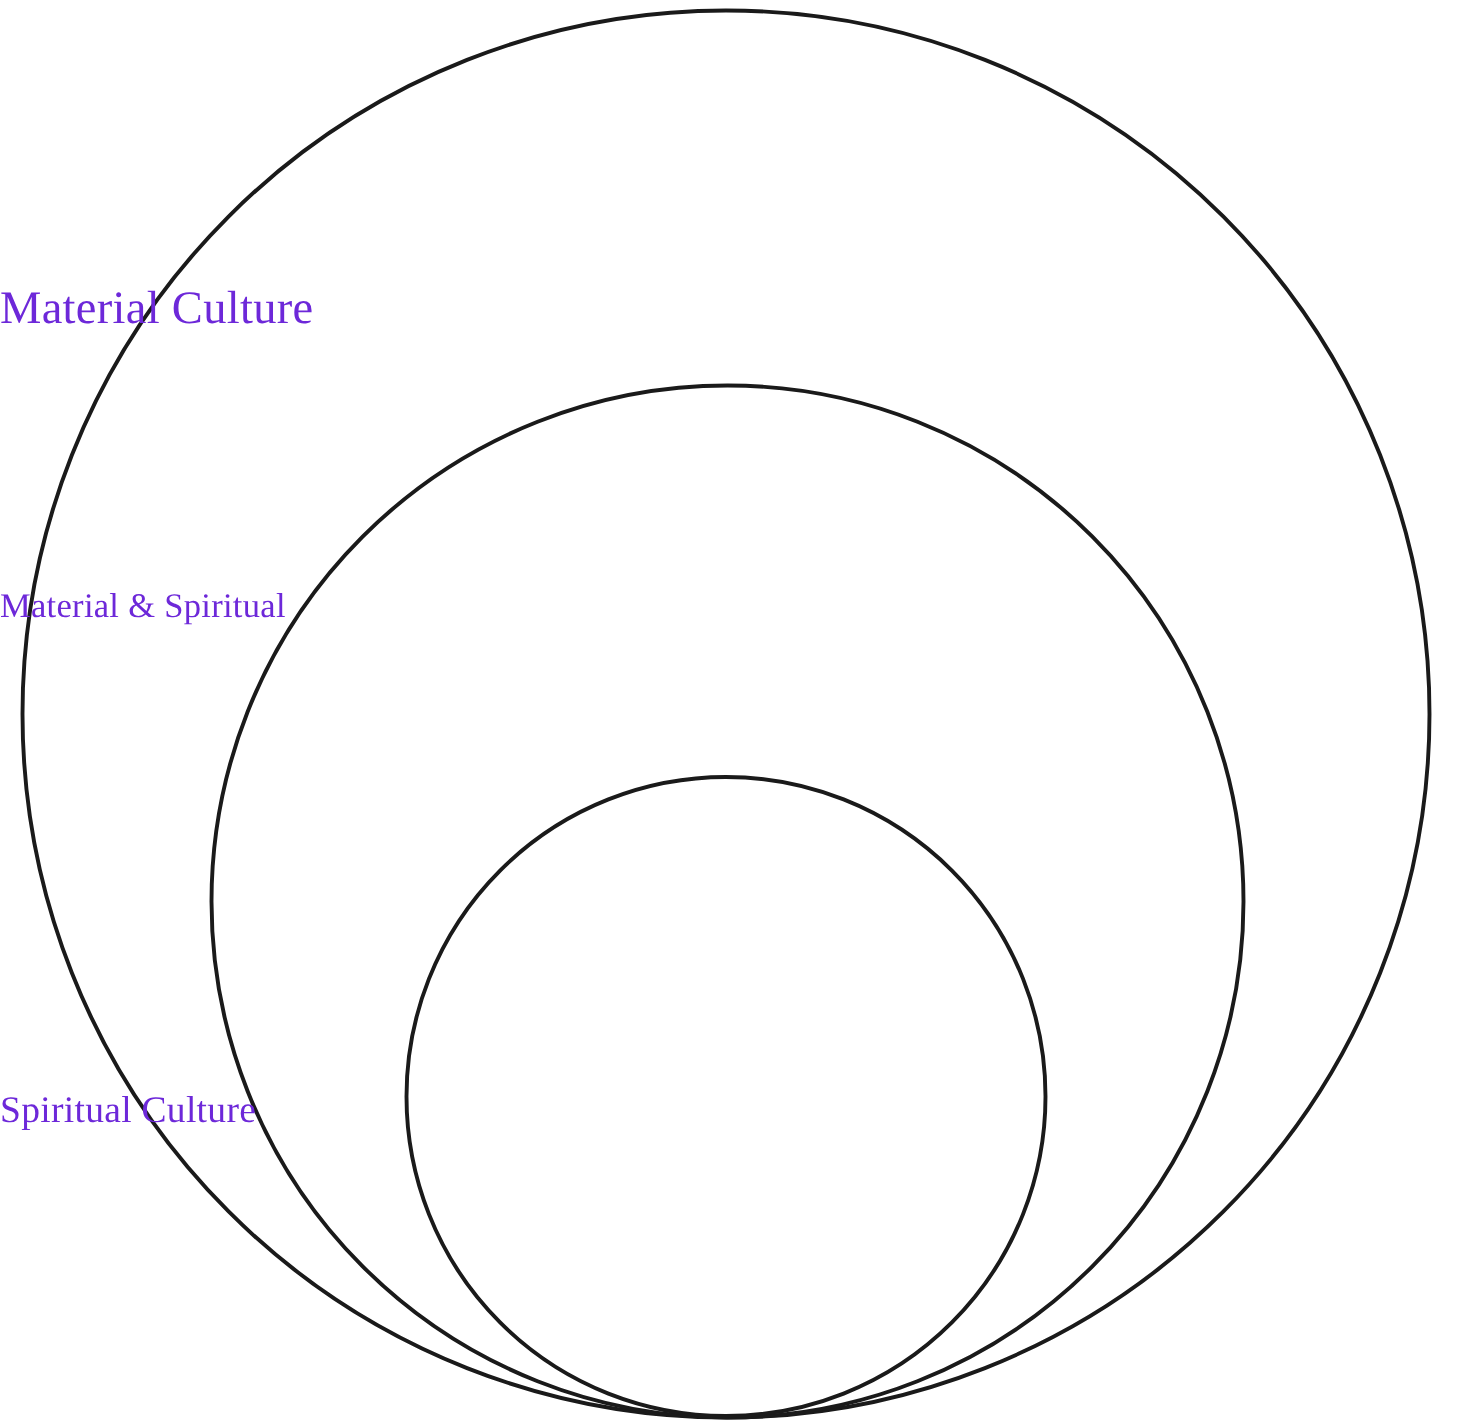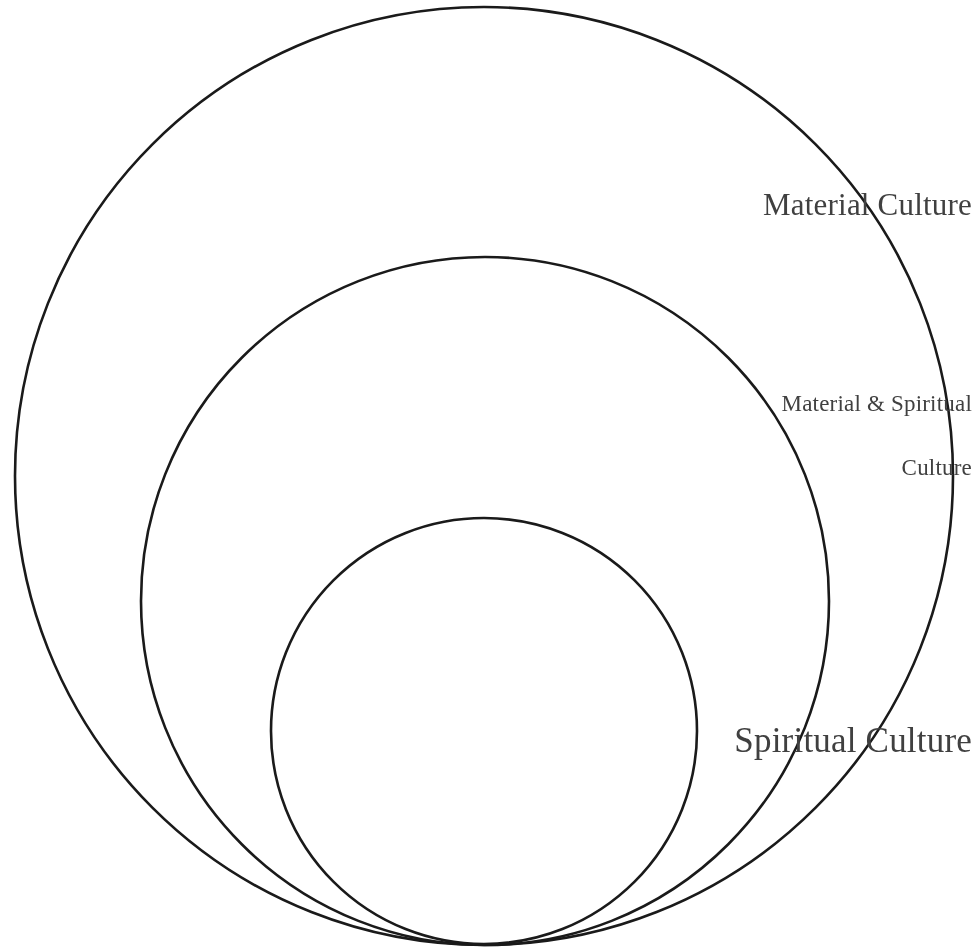--- a/index.html
+++ b/index.html
@@ -34,22 +34,22 @@
   .label-layer {
     position: absolute;
     top: 0;
     left: 0;
     width: 972px;
     height: 949px;
     pointer-events: none;
   }
   .circle-label {
     position: absolute;
-    text-align: right;
-    color: #404040;
+    text-align: left;
+    color: #6d28d9;
     font-family: "Liberation Serif", "DejaVu Serif", serif;
     font-weight: 400;
     white-space: nowrap;
     letter-spacing: 0.2px;
   }
   #label-material {
     left: 0;
     right: 0;
     top: 186px;
     font-size: 31px;
@@ -63,41 +63,40 @@
     line-height: 38px;
   }
   #label-material-spiritual .line-two {
     display: block;
     margin-top: 26px;
   }
   #label-spiritual {
     left: 0;
     right: 0;
     top: 722px;
-    font-size: 35px;
+    font-size: 25px;
     line-height: 38px;
   }
 </style>
 </head>
 <body>
 
 <div id="diagram-root" style="background: rgb(255, 255, 255);">
 
   <svg id="venn-svg" viewBox="0 0 972 949" xmlns="http://www.w3.org/2000/svg">
     <circle class="circle-shape" cx="484" cy="476" r="469" stroke="#1a1a1a" stroke-width="2.6"></circle>
     <circle class="circle-shape" cx="485" cy="601" r="344" stroke="#1a1a1a" stroke-width="2.6"></circle>
     <circle class="circle-shape" cx="484" cy="731" r="213" stroke="#1a1a1a" stroke-width="2.6"></circle>
   </svg>
 
   <div class="label-layer">
 
     <div class="circle-label" id="label-material">Material Culture</div>
 
     <div class="circle-label" id="label-material-spiritual">
       <span class="line-one">Material &amp; Spiritual</span>
-      <span class="line-two">Culture</span>
     </div>
 
     <div class="circle-label" id="label-spiritual">Spiritual Culture</div>
 
   </div>
 
 </div>
 
 </body></html>

